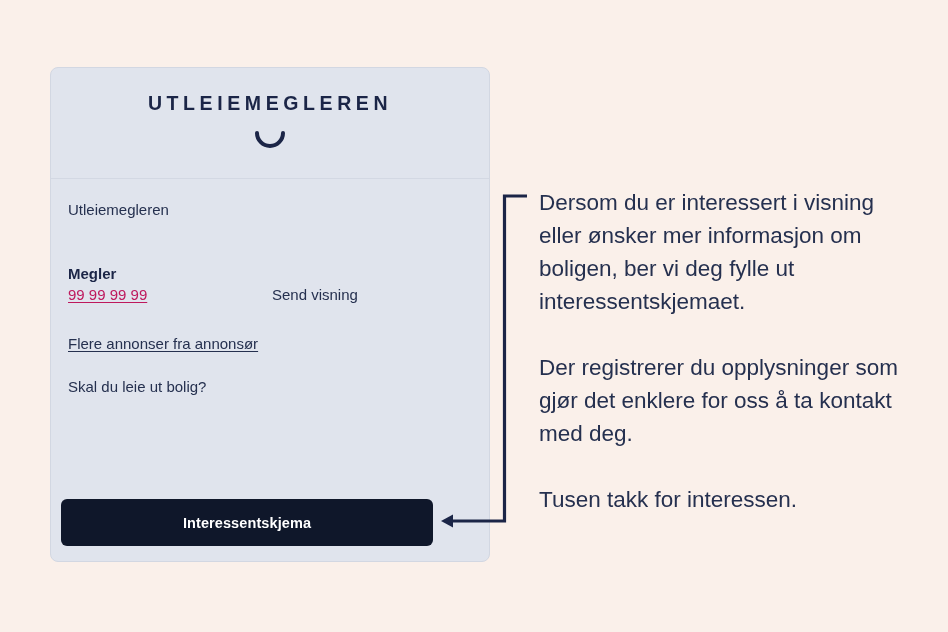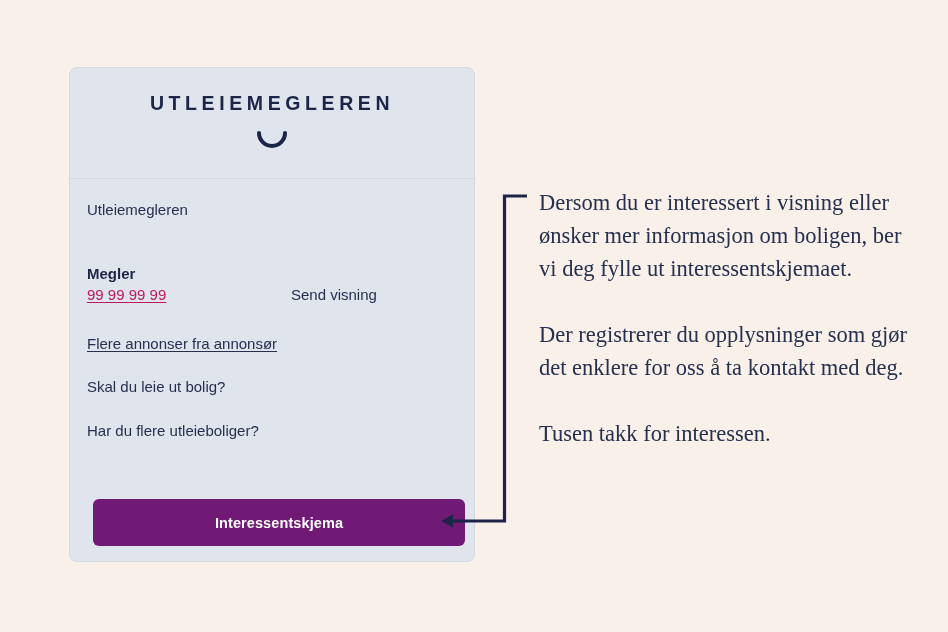--- a/index.html
+++ b/index.html
@@ -13,27 +13,26 @@
     font-family: "Liberation Sans", sans-serif;
     overflow: hidden;
     position: relative;
   }
 
   
   #broker-card {
     position: absolute;
     left: 50px;
     top: 67px;
-    width: 406px;
+    width: 440px;
     height: 495px;
     background: #e0e4ed;
     border: 1px solid #d2d7e2;
     border-radius: 8px;
     box-sizing: border-box;
-    margin-left: 19px;
   }
 
   #card-logo-header {
     height: 111px;
     border-bottom: 1px solid #d3d8e3;
     box-sizing: border-box;
     position: relative;
   }
   #logo-wordmark {
     position: absolute;
@@ -103,25 +102,25 @@
     color: #25304f;
     font-size: 15px;
     cursor: pointer;
     margin: 0 0 26px 0;
   }
   #rent-out-link { margin: 0 0 26px 0; cursor: pointer; }
   #multiple-homes-link { margin: 0 0 26px 0; cursor: pointer; }
 
   #interest-form-button {
     position: absolute;
-    left: 23px;
+    left: 10px;
     top: 431px;
     width: 372px;
     height: 47px;
-    background: #701a75;
+    background: #0f172a;
     color: #ffffff;
     border: none;
     border-radius: 6px;
     font-size: 14.5px;
     font-weight: 700;
     font-family: "Liberation Sans", sans-serif;
     cursor: pointer;
     letter-spacing: 0.1px;
   }
 
@@ -135,21 +134,21 @@
 
   
   #annotation-block {
     position: absolute;
     left: 539px;
     top: 186px;
     width: 380px;
     color: #25304f;
     font-size: 22.5px;
     line-height: 33px;
-    font-family: Liberation Serif, serif;
+    font-family: Liberation Sans, sans-serif;
   }
   #annotation-block p { margin: 0 0 33px 0; }
   #annotation-block p:last-child { margin-bottom: 0; }
 </style>
 </head>
 <body>
 
 <div id="broker-card">
 
   <div id="card-logo-header">
@@ -172,21 +171,20 @@
       <span id="phone-link">99 99 99 99</span>
       <span id="message-link">Send visning</span>
     </div>
 
     <div>
       <span id="more-ads-link">Flere annonser fra annonsør</span>
     </div>
 
     <div id="rent-out-link" class="body-text">Skal du leie ut bolig?</div>
 
-    <div id="multiple-homes-link" class="body-text">Har du flere utleieboliger?</div>
 
   </div>
 
   <button id="interest-form-button">Interessentskjema</button>
 </div>
 
 <div id="callout-leader">
   <svg width="110" height="350" viewBox="0 0 110 350" aria-hidden="true">
     <path d="M92 11 L69.5 11 L69.5 336 L14 336" fill="none" stroke="#1b2547" stroke-width="3.2"></path>
     <path d="M6 336 L18 329.5 L18 342.5 Z" fill="#1b2547"></path>

